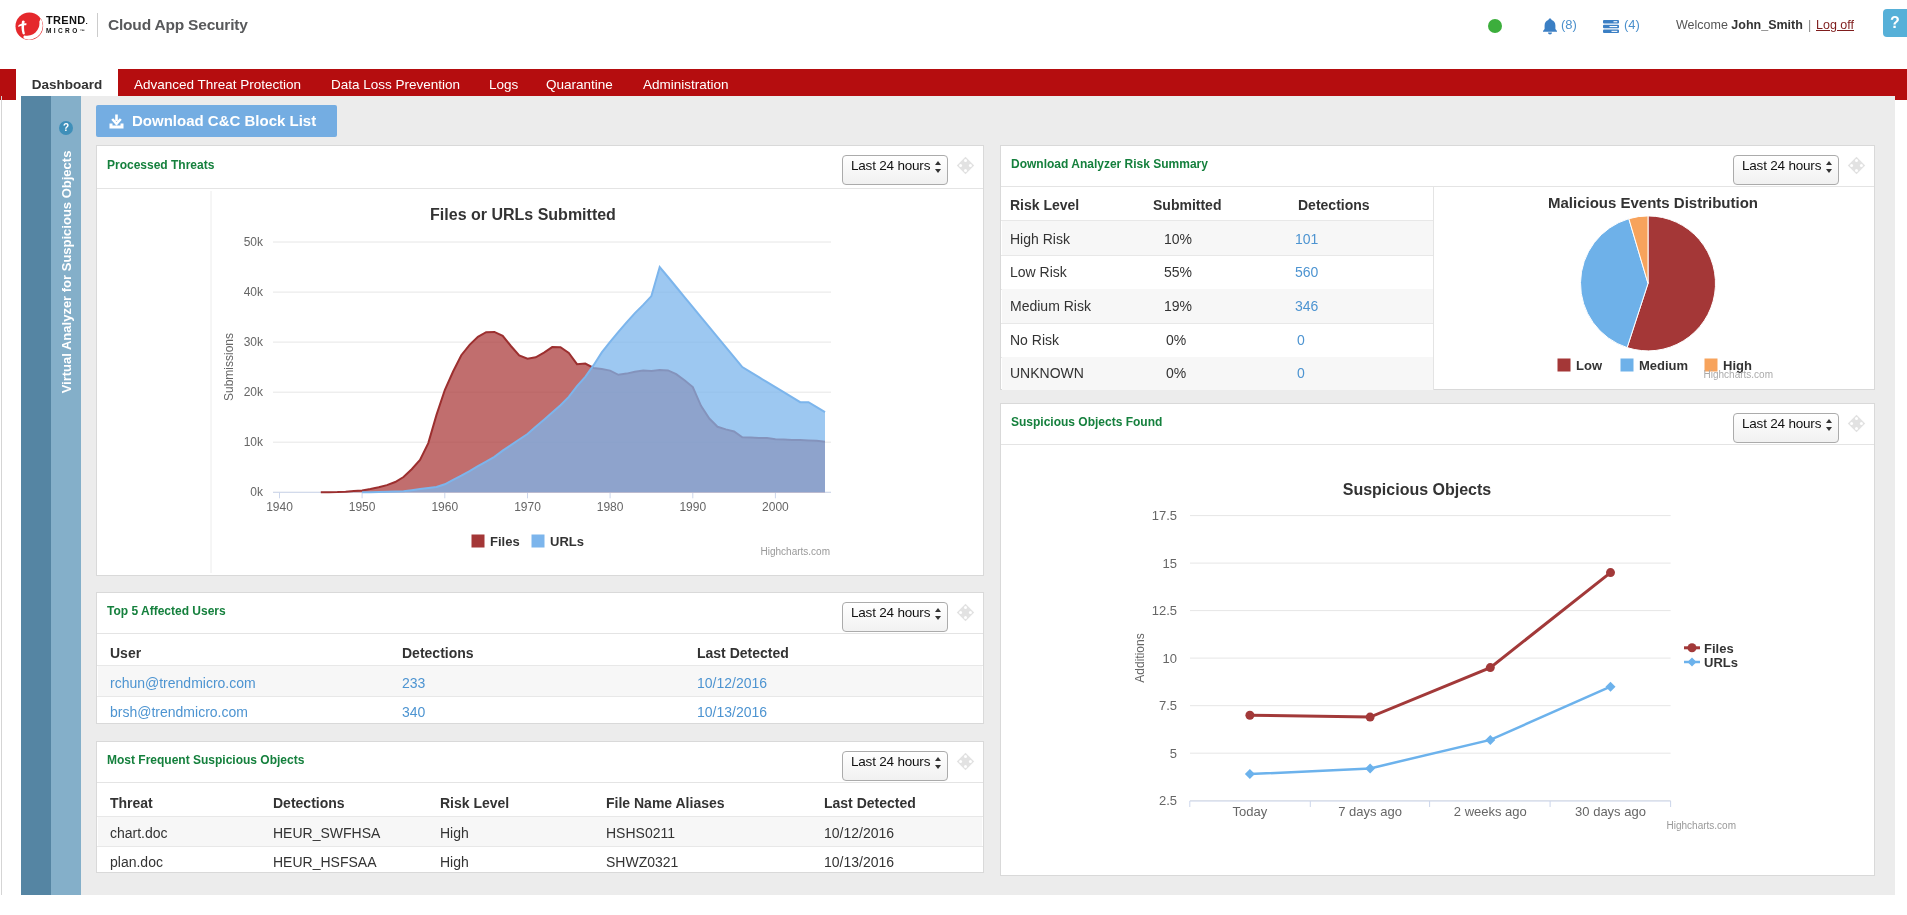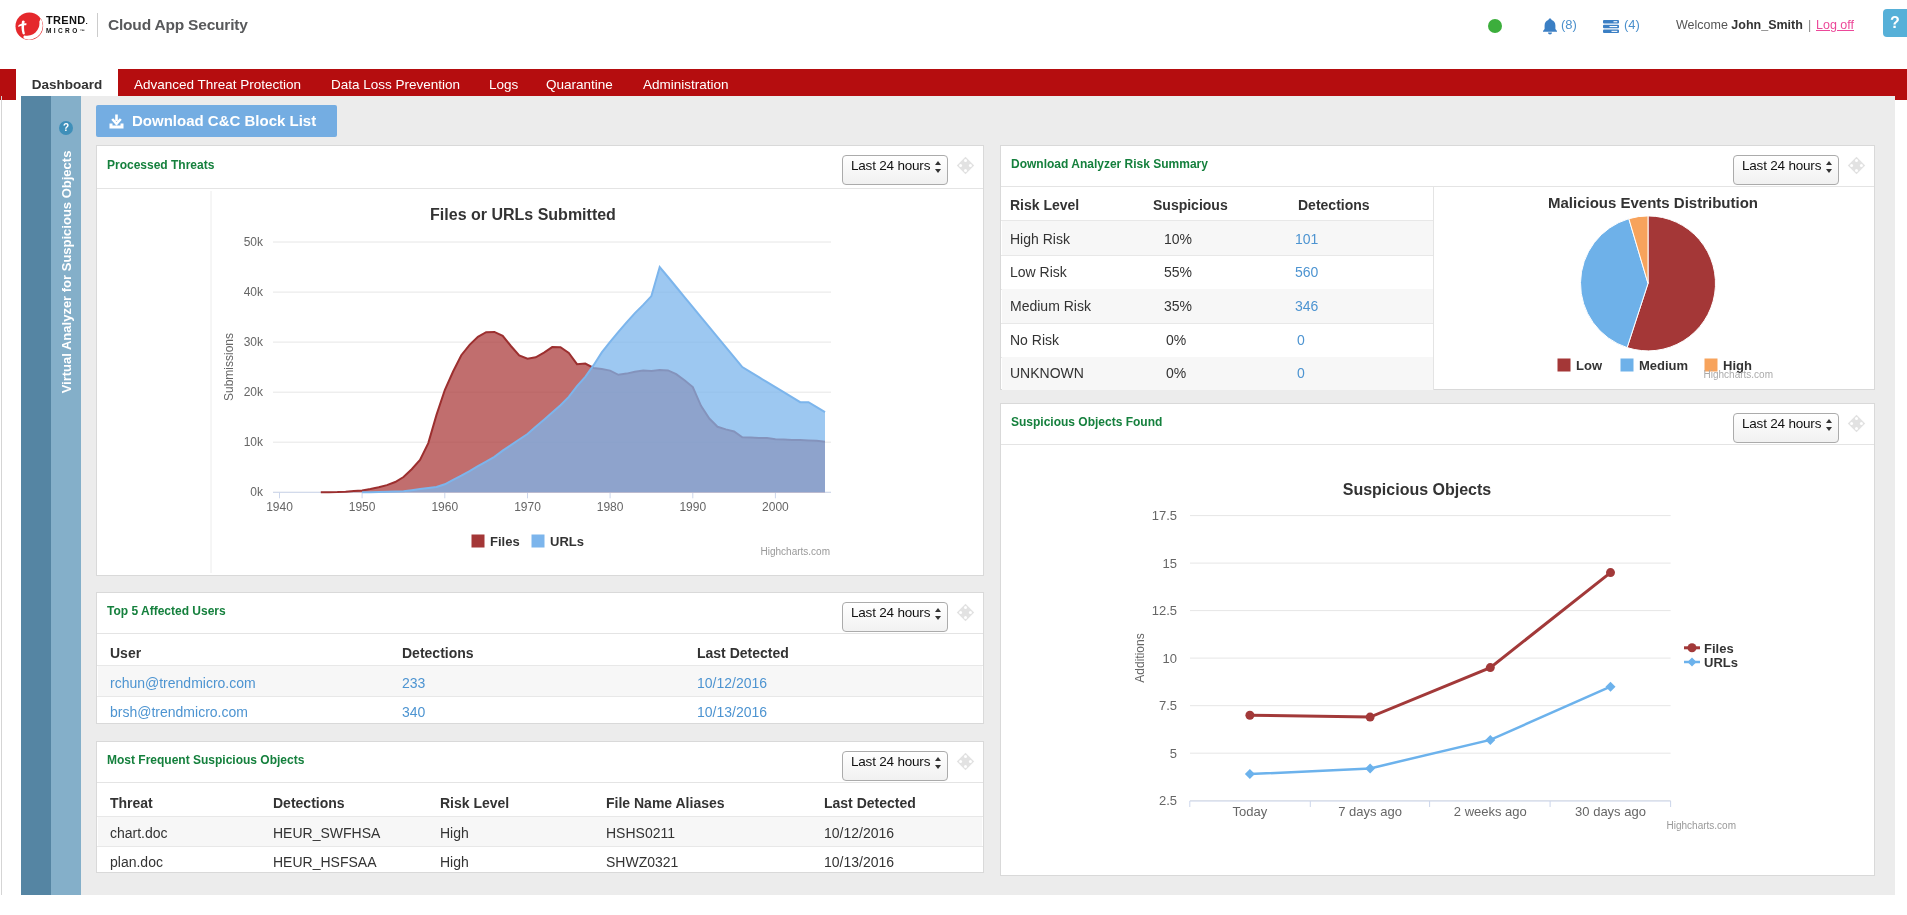--- a/index.html
+++ b/index.html
@@ -52,21 +52,21 @@
     <rect x="0" y="0" width="16" height="3.4" rx="1" fill="#3b7fc4"></rect>
     <rect x="0" y="4.8" width="16" height="3.4" rx="1" fill="#3b7fc4"></rect>
     <rect x="0" y="9.6" width="16" height="3.4" rx="1" fill="#3b7fc4"></rect>
     <rect x="10.5" y="1.2" width="3.8" height="1.1" fill="#fff"></rect>
     <rect x="6.5" y="6" width="7.8" height="1.1" fill="#fff"></rect>
     <rect x="8.5" y="10.8" width="5.8" height="1.1" fill="#fff"></rect>
   </svg>
   <div class="abs" style="left:1624px;top:17px;font-size:13px;color:#4b90cc">(4)</div>
   <div class="abs" style="left:1676px;top:18px;width:122px;font-size:12.5px;color:#555;text-align:right;white-space:nowrap">Welcome <b style="color:#333">John_Smith</b></div>
   <div class="abs" style="left:1808px;top:18px;font-size:12.5px;color:#888">|</div>
-  <div class="abs" style="left:1816px;top:18px;font-size:12.5px;color:#ec4899;text-decoration:underline">Log off</div>
+  <div class="abs" style="left:1816px;top:18px;font-size:12.5px;color:#7f1d1d;text-decoration:underline">Log off</div>
   <div class="abs" style="left:1883px;top:9px;width:24px;height:28px;background:#56b0d8;border-radius:4px 0 0 4px;color:#fff;font-size:16px;font-weight:bold;text-align:center;line-height:28px">?</div>
 </div>
 <div class="nav">
   <div class="tab">Dashboard</div>
   <div class="navitem" style="left:134px">Advanced Threat Protection</div>
   <div class="navitem" style="left:331px">Data Loss Prevention</div>
   <div class="navitem" style="left:489px">Logs</div>
   <div class="navitem" style="left:546px">Quarantine</div>
   <div class="navitem" style="left:643px">Administration</div>
 </div>
@@ -210,30 +210,30 @@
   <div class="vline" style="left:432px;top:41px;height:203px"></div>
   <div class="hline" style="left:0;top:74px;width:432px"></div>
   <div class="rowstripe" style="left:1px;top:75px;width:431px;height:34px"></div>
   <div class="hline" style="left:0;top:109px;width:432px"></div>
   <div class="hline" style="left:0;top:143px;width:432px"></div>
   <div class="rowstripe" style="left:1px;top:143px;width:431px;height:34px"></div>
   <div class="hline" style="left:0;top:177px;width:432px"></div>
   <div class="hline" style="left:0;top:211px;width:432px"></div>
   <div class="rowstripe" style="left:1px;top:211px;width:431px;height:33px"></div>
   <div class="th" style="left:9px;top:51px">Risk Level</div>
-  <div class="th" style="left:152px;top:51px">Suspicious</div>
+  <div class="th" style="left:152px;top:51px">Submitted</div>
   <div class="th" style="left:297px;top:51px">Detections</div>
   <div class="td" style="left:9px;top:85px">High Risk</div>
     <div class="td" style="left:163px;top:85px">10%</div>
     <div class="td lnk" style="left:294px;top:85px">101</div>
   <div class="td" style="left:9px;top:118px">Low Risk</div>
     <div class="td" style="left:163px;top:118px">55%</div>
     <div class="td lnk" style="left:294px;top:118px">560</div>
   <div class="td" style="left:9px;top:152px">Medium Risk</div>
-    <div class="td" style="left:163px;top:152px">35%</div>
+    <div class="td" style="left:163px;top:152px">19%</div>
     <div class="td lnk" style="left:294px;top:152px">346</div>
   <div class="td" style="left:9px;top:186px">No Risk</div>
     <div class="td" style="left:165px;top:186px">0%</div>
     <div class="td lnk" style="left:296px;top:186px">0</div>
   <div class="td" style="left:9px;top:219px">UNKNOWN</div>
     <div class="td" style="left:165px;top:219px">0%</div>
     <div class="td lnk" style="left:296px;top:219px">0</div>
 </div>
 <div class="abs" style="left:1433px;top:187px"><svg width="441" height="200" font-family="Liberation Sans, sans-serif">
 <text x="220" y="21" text-anchor="middle" font-size="15" font-weight="bold" fill="#333">Malicious Events Distribution</text>

